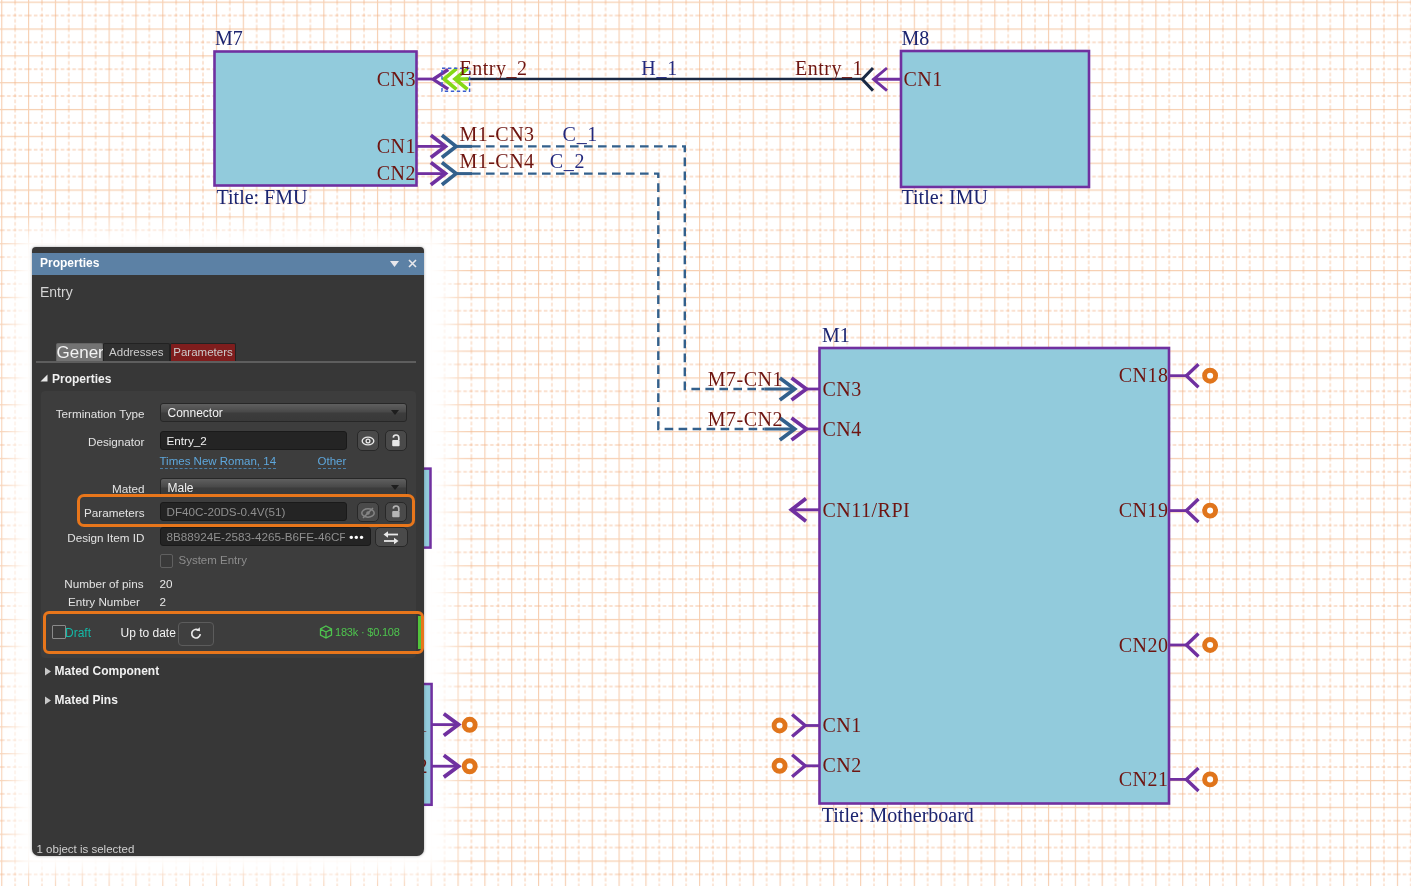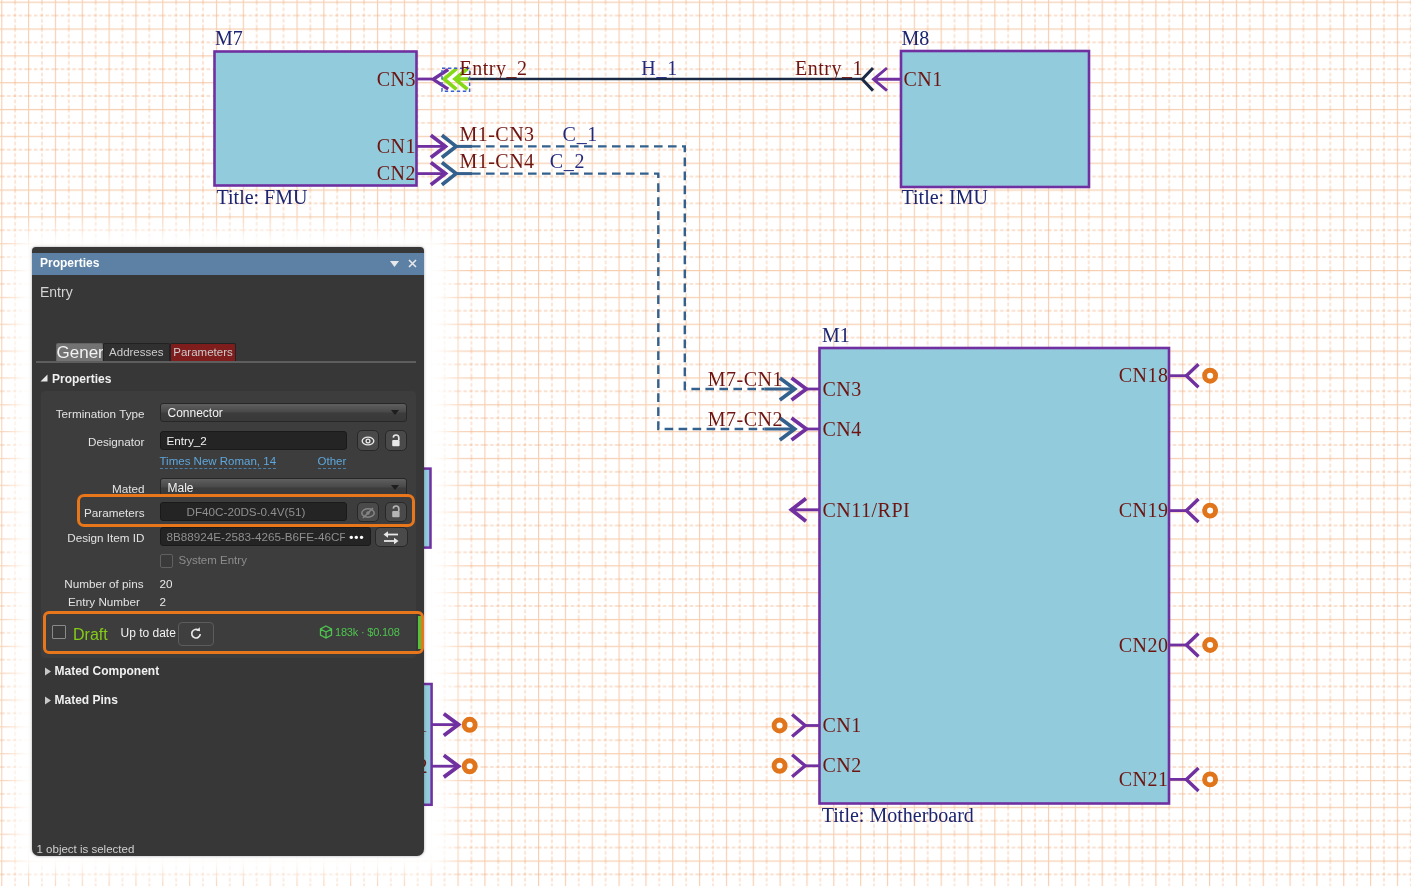--- a/index.html
+++ b/index.html
@@ -204,21 +204,21 @@
   <span class="abs" style="left:127.5px;top:208px;font-size:11.5px;color:#5EA7DC;border-bottom:1px dashed #4a7fa8;padding-bottom:1px;">Times New Roman, 14</span>
   <span class="abs" style="left:285.5px;top:208px;font-size:11.5px;color:#5EA7DC;border-bottom:1px dashed #4a7fa8;padding-bottom:1px;">Other</span>
   <span class="abs lbl" style="right:279.5px;top:234.5px;">Mated</span>
   <div class="abs dd" style="left:127.5px;top:231px;">
       <span>Male</span>
     </div>
 
   <div class="abs" style="left:44.5px;top:246.5px;width:332px;height:27.5px;border:3.2px solid #E8761B;border-radius:7px;"></div>
   <span class="abs lbl" style="right:279.5px;top:258.5px;">Parameters</span>
   <div class="abs fld" style="left:127.5px;top:255px;width:185px;">
-      <span style="color:#8f8f8f;margin-left:20px;">DF40C-20DS-0.4V(51)</span>
+      <span style="color:#8f8f8f;">DF40C-20DS-0.4V(51)</span>
     </div>
   <div class="abs btn" style="left:324.5px;top:254.5px;">
     <svg width="16" height="16" style="margin:2px 0 0 2.6px;">
         <ellipse cx="8" cy="8" rx="6.2" ry="4.2" fill="none" stroke="#858585" stroke-width="1.5"></ellipse>
         <circle cx="8" cy="8" r="1.8" fill="#858585"></circle>
         <path d="M3,13 L13,3" stroke="#858585" stroke-width="1.5"></path>
       </svg>
   </div>
   <div class="abs btn" style="left:352.5px;top:254.5px;">
     <svg width="16" height="16" style="margin:1.5px 0 0 2.6px;">
@@ -242,21 +242,21 @@
   </div>
   <div class="abs" style="left:127.5px;top:307px;width:11.5px;height:11.5px;border:1.5px solid #606060;border-radius:2px;background:#3a3a3a;"></div>
   <span class="abs" style="left:146.5px;top:307px;font-size:11.5px;color:#8c8c8c;">System Entry</span>
   <span class="abs lbl" style="right:280.5px;top:329.5px;">Number of pins</span>
   <span class="abs" style="left:127.5px;top:329.5px;font-size:11.7px;color:#e8e8e8;">20</span>
   <span class="abs lbl" style="right:284px;top:347.5px;">Entry Number</span>
   <span class="abs" style="left:127.5px;top:347.5px;font-size:11.7px;color:#e8e8e8;">2</span>
 
   <div class="abs" style="left:10.5px;top:364px;width:375px;height:36.5px;border:3.2px solid #E8761B;border-radius:6px;"></div>
   <div class="abs" style="left:20px;top:378px;width:12px;height:12px;border:1.5px solid #8a8a8a;border-radius:1px;background:#3a3a3a;"></div>
-  <span class="abs" style="left:41px;top:378.5px;font-size:16px;color:#84cc16;">Draft</span>
+  <span class="abs" style="left:33px;top:378.5px;font-size:12px;color:#14b8a6;">Draft</span>
   <span class="abs" style="left:88.5px;top:378.5px;font-size:12px;color:#f2f2f2;">Up to date</span>
   <div class="abs" style="left:146px;top:374.5px;width:34px;height:22px;background:#3f3f3f;border:1px solid #5c5c5c;border-radius:4px;">
     <svg width="14" height="14" style="margin:4px 0 0 10px;">
         <path d="M11.3,7.2 a4.3,4.3 0 1 1 -1.6,-3.9" fill="none" stroke="#e8e8e8" stroke-width="1.7"></path>
         <path d="M10.8,0.2 L11,4.2 L7.2,3.4 Z" fill="#e8e8e8"></path>
       </svg>
   </div>
   <svg class="abs" style="left:287px;top:378px;" width="14" height="14">
       <path d="M7,1 L12.5,4 V10 L7,13 L1.5,10 V4 Z M1.5,4 L7,7 L12.5,4 M7,7 V13" fill="none" stroke="#4EC44E" stroke-width="1.3"></path>
     </svg>

